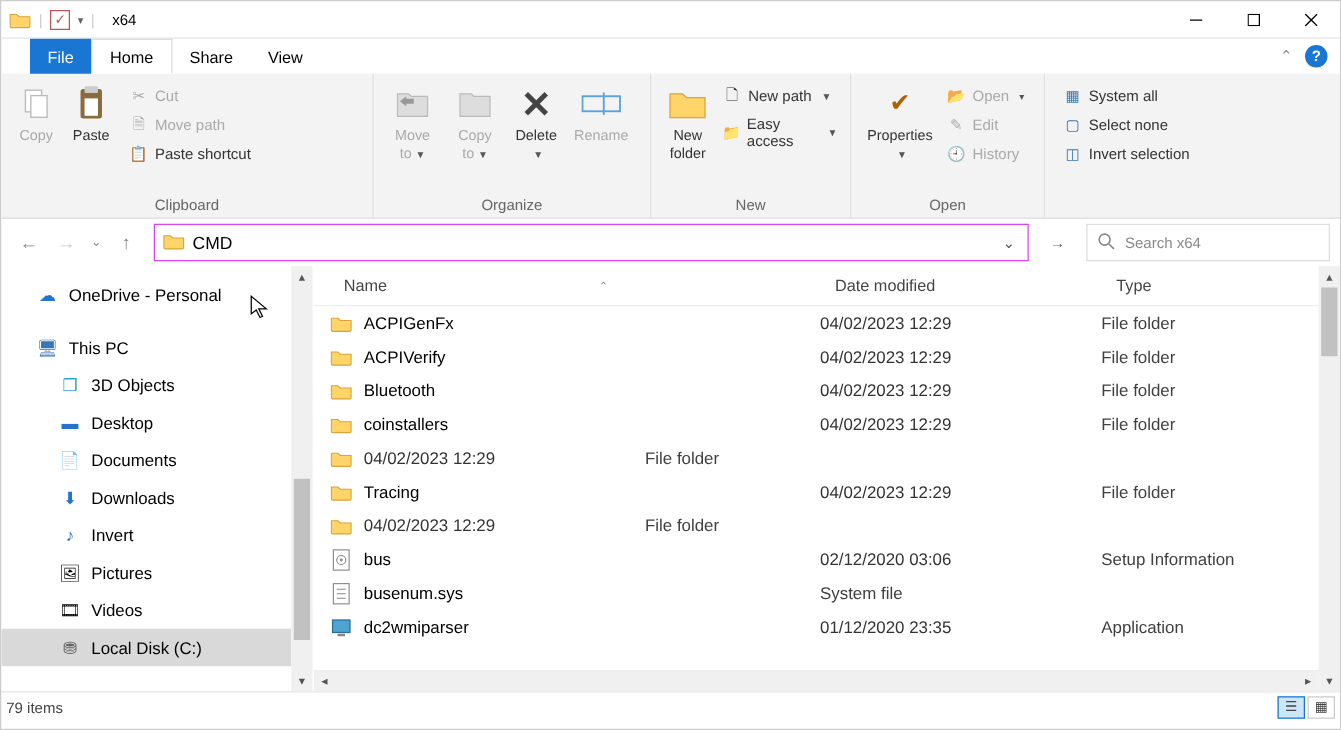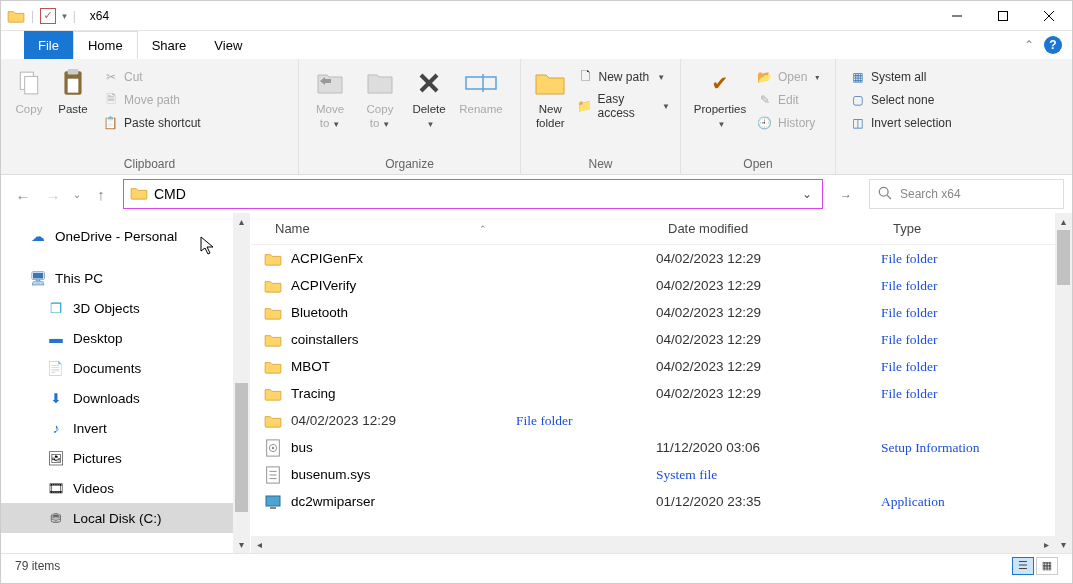--- a/index.html
+++ b/index.html
@@ -58,26 +58,26 @@
   .colhdr { height: 32px; display: flex; align-items: center; border-bottom: 1px solid #eee; color: #444; font-size: 13px; }
   .colhdr .col { padding-left: 12px; }
   .col.name { width: 405px; display:flex; align-items:center; }
   .col.date { width: 225px; }
   .col.type { flex: 1; }
   .filelist { flex: 1; overflow: hidden; }
   .filerow { height: 27px; display: flex; align-items: center; font-size: 13.5px; }
   .filerow .ico { width: 20px; height: 18px; margin-left: 12px; margin-right: 8px; display: flex; align-items: center; justify-content: center;}
   .filerow .name { width: 365px; }
   .filerow .date { width: 225px; color: #333; }
-  .filerow .type { color: #1d4ed8; font-family: Liberation Serif, serif; }
+  .filerow .type { color: #404040; }
   .hsb { height: 17px; background: #f0f0f0; display: flex; }
   .hsb .arr { width: 17px; display: flex; align-items: center; justify-content: center; color: #555; font-size: 10px;}
   .hsb .track { flex: 1; }
   
-  .statusbar { height: 24px; border-top: 1px solid #e5e5e5; display: flex; align-items: center; padding: 0 14px; font-size: 12px; color: #444; }
+  .statusbar { height: 24px; border-top: 1px solid #e5e5e5; display: flex; align-items: center; padding: 0 4px; font-size: 12px; color: #444; }
   .statusbar .spacer { flex: 1; }
   .view-toggle { display: flex; gap: 2px; }
   .view-toggle div { width: 22px; height: 18px; border: 1px solid #ccc; display:flex; align-items:center; justify-content:center; font-size:11px; }
   .view-toggle div.active { border-color: #1976d2; background: #cde6f7; }
   .caret { font-size: 8px; margin-left: 3px; color: #555; }
   .fold-svg { width:18px; height:14px; }
   .cursor-overlay { position: absolute; left: 200px; top: 236px; pointer-events: none; }
 </style>
 </head>
 <body>
@@ -412,21 +412,20 @@
                 <span class="name">coinstallers</span>
                 <span class="date">04/02/2023 12:29</span>
                 <span class="type">File folder</span>
               </div>
               <div class="filerow">
                 <span class="ico">
                   <svg width="18" height="14" viewBox="0 0 20 16">
                     <path fill="#ffd468" stroke="#d9a43b" d="M1 3h6l2 2h10v9a1 1 0 0 1-1 1H2a1 1 0 0 1-1-1z"></path>
                   </svg>
                 </span>
-                <span class="name">MBOT</span>
                 <span class="date">04/02/2023 12:29</span>
                 <span class="type">File folder</span>
               </div>
               <div class="filerow">
                 <span class="ico">
                   <svg width="18" height="14" viewBox="0 0 20 16">
                     <path fill="#ffd468" stroke="#d9a43b" d="M1 3h6l2 2h10v9a1 1 0 0 1-1 1H2a1 1 0 0 1-1-1z"></path>
                   </svg>
                 </span>
                 <span class="name">Tracing</span>
@@ -444,21 +443,21 @@
               </div>
               <div class="filerow">
                 <span class="ico">
                   <svg width="16" height="18" viewBox="0 0 16 20">
                     <rect x="1" y="1" width="14" height="18" fill="#fff" stroke="#888"></rect>
                     <circle cx="8" cy="10" r="4" fill="none" stroke="#888"></circle>
                     <circle cx="8" cy="10" r="1.3" fill="#888"></circle>
                   </svg>
                 </span>
                 <span class="name">bus</span>
-                <span class="date">11/12/2020 03:06</span>
+                <span class="date">02/12/2020 03:06</span>
                 <span class="type">Setup Information</span>
               </div>
               <div class="filerow">
                 <span class="ico">
                   <svg width="16" height="18" viewBox="0 0 16 20">
                     <rect x="1" y="1" width="14" height="18" fill="#fff" stroke="#888"></rect>
                     <line x1="4" y1="6" x2="12" y2="6" stroke="#888"></line>
                     <line x1="4" y1="10" x2="12" y2="10" stroke="#888"></line>
                     <line x1="4" y1="14" x2="12" y2="14" stroke="#888"></line>
                   </svg>

